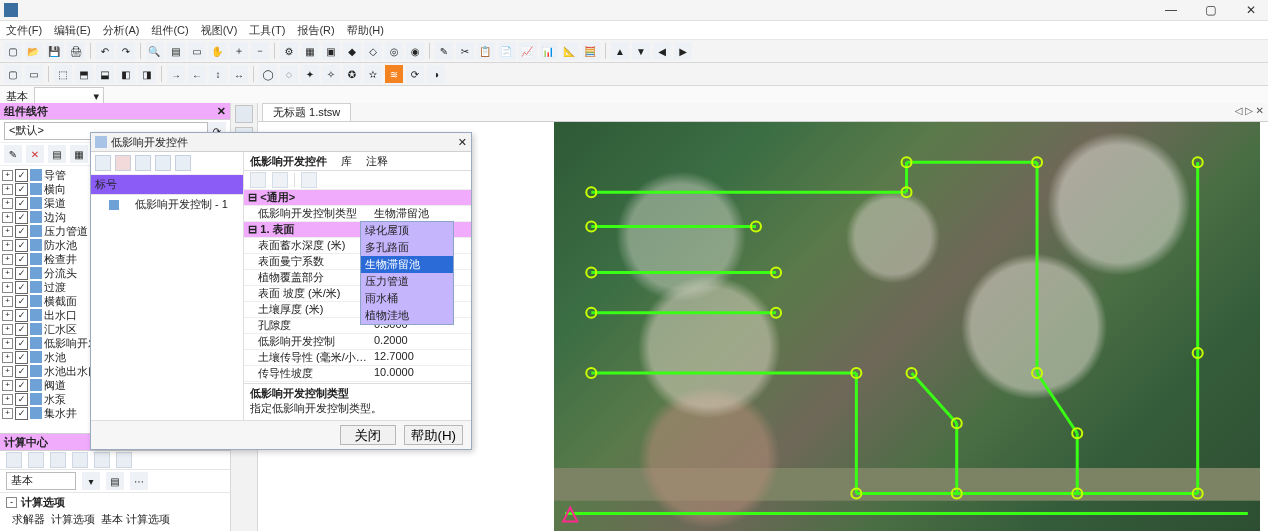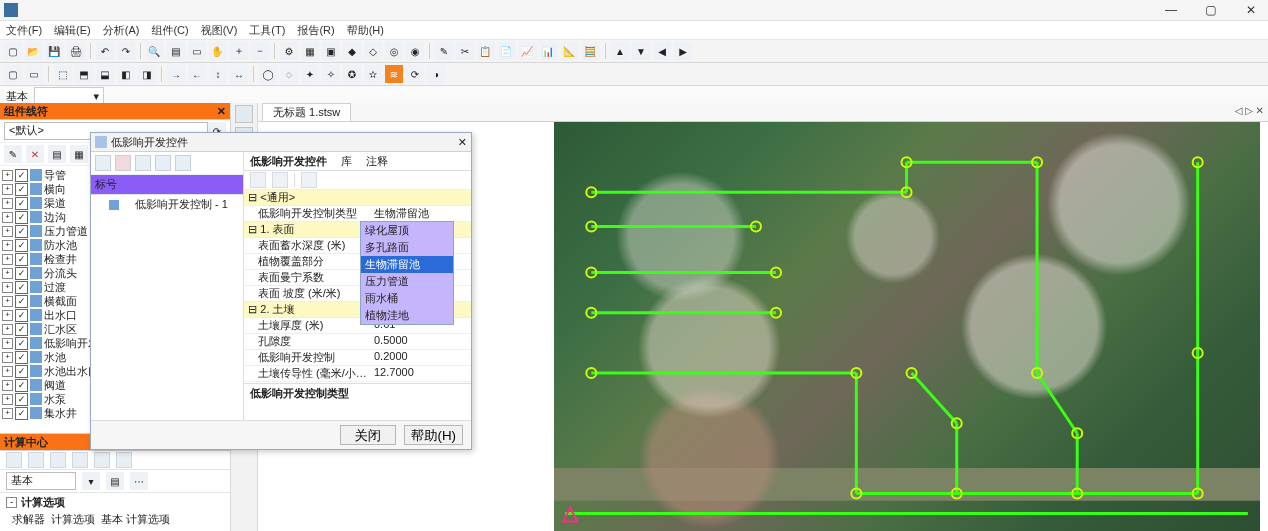--- a/index.html
+++ b/index.html
@@ -8,21 +8,21 @@
 .titlebar .wincontrols{margin-left:auto;display:flex;gap:14px;color:#333;font-size:12px}
 .titlebar .wincontrols span{width:26px;text-align:center}
 .menubar{height:18px;display:flex;align-items:center;gap:12px;padding:0 6px;font-size:11px;color:#333;border-bottom:1px solid #e6e6e6}
 .toolbar{height:22px;display:flex;align-items:center;gap:3px;padding:0 4px;border-bottom:1px solid #d8d8d8;background:#f4f4f4}
 .tb-ico{width:16px;height:16px;border:1px solid transparent;display:inline-flex;align-items:center;justify-content:center;font-size:10px;background:#eef2f6}
 .tb-sep{width:1px;height:16px;background:#cfcfcf;margin:0 2px}
 .layerbar{height:20px;display:flex;align-items:center;padding:0 6px;border-bottom:1px solid #d8d8d8;background:#fafafa;font-size:11px}
 .layerbar .drop{width:60px;height:16px;border:1px solid #ccc;display:flex;align-items:center;justify-content:space-between;padding:0 4px;margin-left:6px;background:#fff}
 .workspace{position:absolute;top:103px;left:0;right:0;bottom:0;display:flex}
 .leftcol{width:230px;display:flex;flex-direction:column;border-right:1px solid #d8d8d8}
-.panel-head{height:16px;background:#f97316;border-bottom:1px solid #d0d0d0;padding:0 4px;display:flex;align-items:center;font-weight:bold}
+.panel-head{height:16px;background:#f0abfc;border-bottom:1px solid #d0d0d0;padding:0 4px;display:flex;align-items:center;font-weight:bold}
 .panel-head .x{margin-left:auto;cursor:pointer}
 .panel-body{flex:1;overflow:auto;background:#fff}
 .element-panel .selrow{display:flex;align-items:center;padding:2px 4px;border-bottom:1px solid #eee}
 .element-panel .selrow .sel{flex:1;height:16px;border:1px solid #bbb;background:#fff;padding:0 4px}
 .element-panel .mini-tb{display:flex;gap:4px;align-items:center;padding:2px 4px;border-bottom:1px solid #eee}
 .tree{padding:2px 0}
 .tree-row{display:flex;align-items:center;height:14px;padding:0 2px;gap:2px}
 .tree-row .exp{width:9px;height:9px;border:1px solid #888;font-size:8px;line-height:8px;text-align:center}
 .tree-row .cb{width:11px;height:11px;border:1px solid #666;display:inline-flex;align-items:center;justify-content:center;font-size:9px;background:#fff}
 .tree-row .ico{width:12px;height:12px;background:#6ea2d6}
@@ -61,21 +61,21 @@
 .dlg-left .item .ico{width:10px;height:10px;background:#6ea2d6}
 .dlg-right{flex:1;display:flex;flex-direction:column;min-width:0}
 .dlg-tabs{height:18px;display:flex;align-items:center;gap:14px;padding:0 6px;border-bottom:1px solid #ddd;font-size:11px}
 .dlg-tabs .first{font-weight:bold}
 .dlg-tools{height:18px;display:flex;align-items:center;gap:6px;padding:0 6px;border-bottom:1px solid #eee}
 .dlg-tools .ico{width:14px;height:14px;background:#eef2f6;border:1px solid #d5dde7}
 .propgrid{flex:1;overflow:auto;font-size:11px}
 .pg-row{display:flex;height:15px;border-bottom:1px solid #eee}
 .pg-row .k{width:112px;padding-left:4px;overflow:hidden;white-space:nowrap;text-overflow:ellipsis}
 .pg-row .v{flex:1;padding-left:4px;white-space:nowrap;overflow:hidden}
-.pg-group{background:#fef9c3;font-weight:normal}
+.pg-group{background:#f0abfc;font-weight:bold}
 .pg-row.combo{position:relative}
 .pg-row.combo .dropdown{position:absolute;left:116px;top:15px;width:92px;background:#c4b5fd;border:1px solid #8ca6c8;z-index:10}
 .pg-row.combo .dropdown div{padding:1px 4px}
 .pg-row.combo .dropdown .sel{background:#2a6bd8;color:#fff}
 .dlg-desc{border-top:1px solid #ddd;padding:2px 6px 4px 6px;height:30px}
 .dlg-desc .t{font-weight:bold}
 .dlg-foot{height:28px;border-top:1px solid #ddd;display:flex;align-items:center;justify-content:flex-end;gap:8px;padding:0 8px;background:#f6f6f6}
 .dlg-foot button{height:20px;min-width:56px;border:1px solid #b7b7b7;background:#f1f1f1}
 
 .calcpanel{border-top:1px solid #d0d0d0}
@@ -467,35 +467,31 @@
         </div>
         <div class="pg-row pg-group">
             <div class="k">⊟ <span>1. 表面</span></div>
             <div class="v"></div>
           </div>
         <div class="pg-row">
             <div class="k" style="padding-left:14px">表面蓄水深度 (米)</div>
             <div class="v"></div>
           </div>
         <div class="pg-row">
+            <div class="k" style="padding-left:14px">表面曼宁系数</div>
+            <div class="v"></div>
+          </div>
+        <div class="pg-row">
             <div class="k" style="padding-left:14px">植物覆盖部分</div>
             <div class="v"></div>
           </div>
         <div class="pg-row">
-            <div class="k" style="padding-left:14px">表面曼宁系数</div>
-            <div class="v"></div>
-          </div>
-        <div class="pg-row">
             <div class="k" style="padding-left:14px">表面 坡度 (米/米)</div>
             <div class="v"></div>
           </div>
-        <div class="pg-row pg-group">
-            <div class="k">⊟ <span>2. 土壤</span></div>
-            <div class="v"></div>
-          </div>
         <div class="pg-row">
             <div class="k" style="padding-left:14px">土壤厚度 (米)</div>
             <div class="v">0.61</div>
           </div>
         <div class="pg-row">
             <div class="k" style="padding-left:14px">孔隙度</div>
             <div class="v">0.5000</div>
           </div>
         <div class="pg-row">
             <div class="k" style="padding-left:14px">低影响开发控制</div>
@@ -506,20 +502,21 @@
             <div class="v">12.7000</div>
           </div>
         <div class="pg-row">
             <div class="k" style="padding-left:14px">传导性坡度</div>
             <div class="v">10.0000</div>
           </div>
 
       </div>
       <div class="dlg-desc">
         <div class="t">低影响开发控制类型</div>
+        <div>指定低影响开发控制类型。</div>
       </div>
     </div>
   </div>
   <div class="dlg-foot">
     <button>关闭</button>
     <button>帮助(H)</button>
   </div>
 </div>
 
 </body></html>

